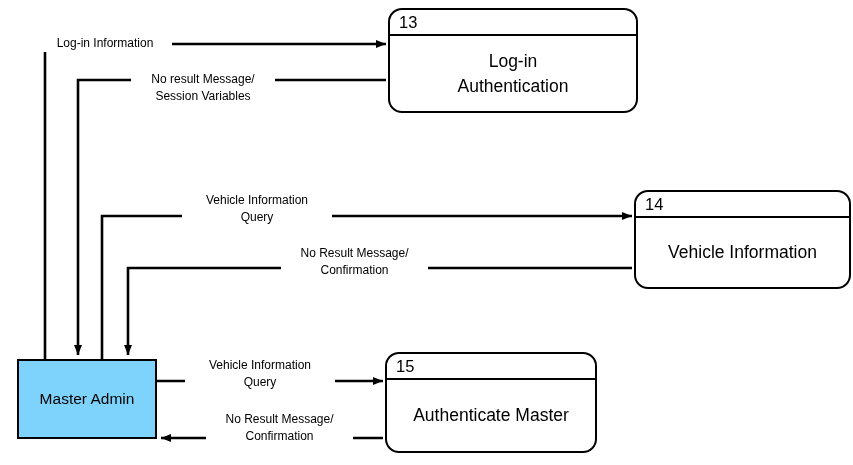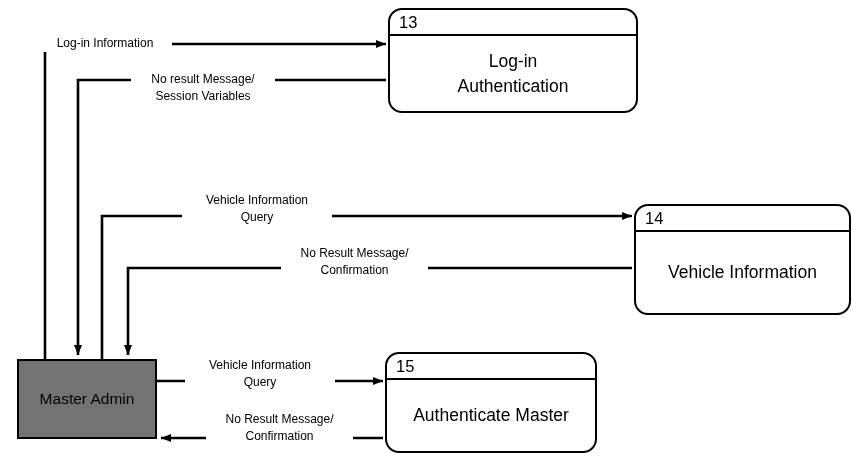--- a/index.html
+++ b/index.html
@@ -60,21 +60,21 @@
     display: block;
     font-size: 17.5px;
     line-height: 25px;
     text-align: center;
     white-space: nowrap;
   }
   .entity-box {
     position: absolute;
     box-sizing: border-box;
     border: 2.5px solid #000000;
-    background: #737373;
+    background: #7dd3fc;
     display: flex;
     align-items: center;
     justify-content: center;
   }
   .entity-box span {
     font-size: 15.5px;
     line-height: 20px;
     text-align: center;
   }
   .flow-label {
@@ -133,21 +133,21 @@
   <div class="proc-box" style="left:388px; top:8px; width:250px; height:105px;">
     <div class="proc-num-row">
       <span class="proc-num">13</span>
     </div>
     <div class="proc-body">
       <span>Log-in</span>
       <span>Authentication</span>
     </div>
   </div>
 
-  <div class="proc-box" style="left:634px; top:204px; width:217px; height:111px;">
+  <div class="proc-box" style="left:634px; top:190px; width:217px; height:99px;">
     <div class="proc-num-row">
       <span class="proc-num">14</span>
     </div>
     <div class="proc-body">
       <span>Vehicle Information</span>
     </div>
   </div>
 
   <div class="proc-box" style="left:385px; top:352px; width:212px; height:101px;">
     <div class="proc-num-row">

